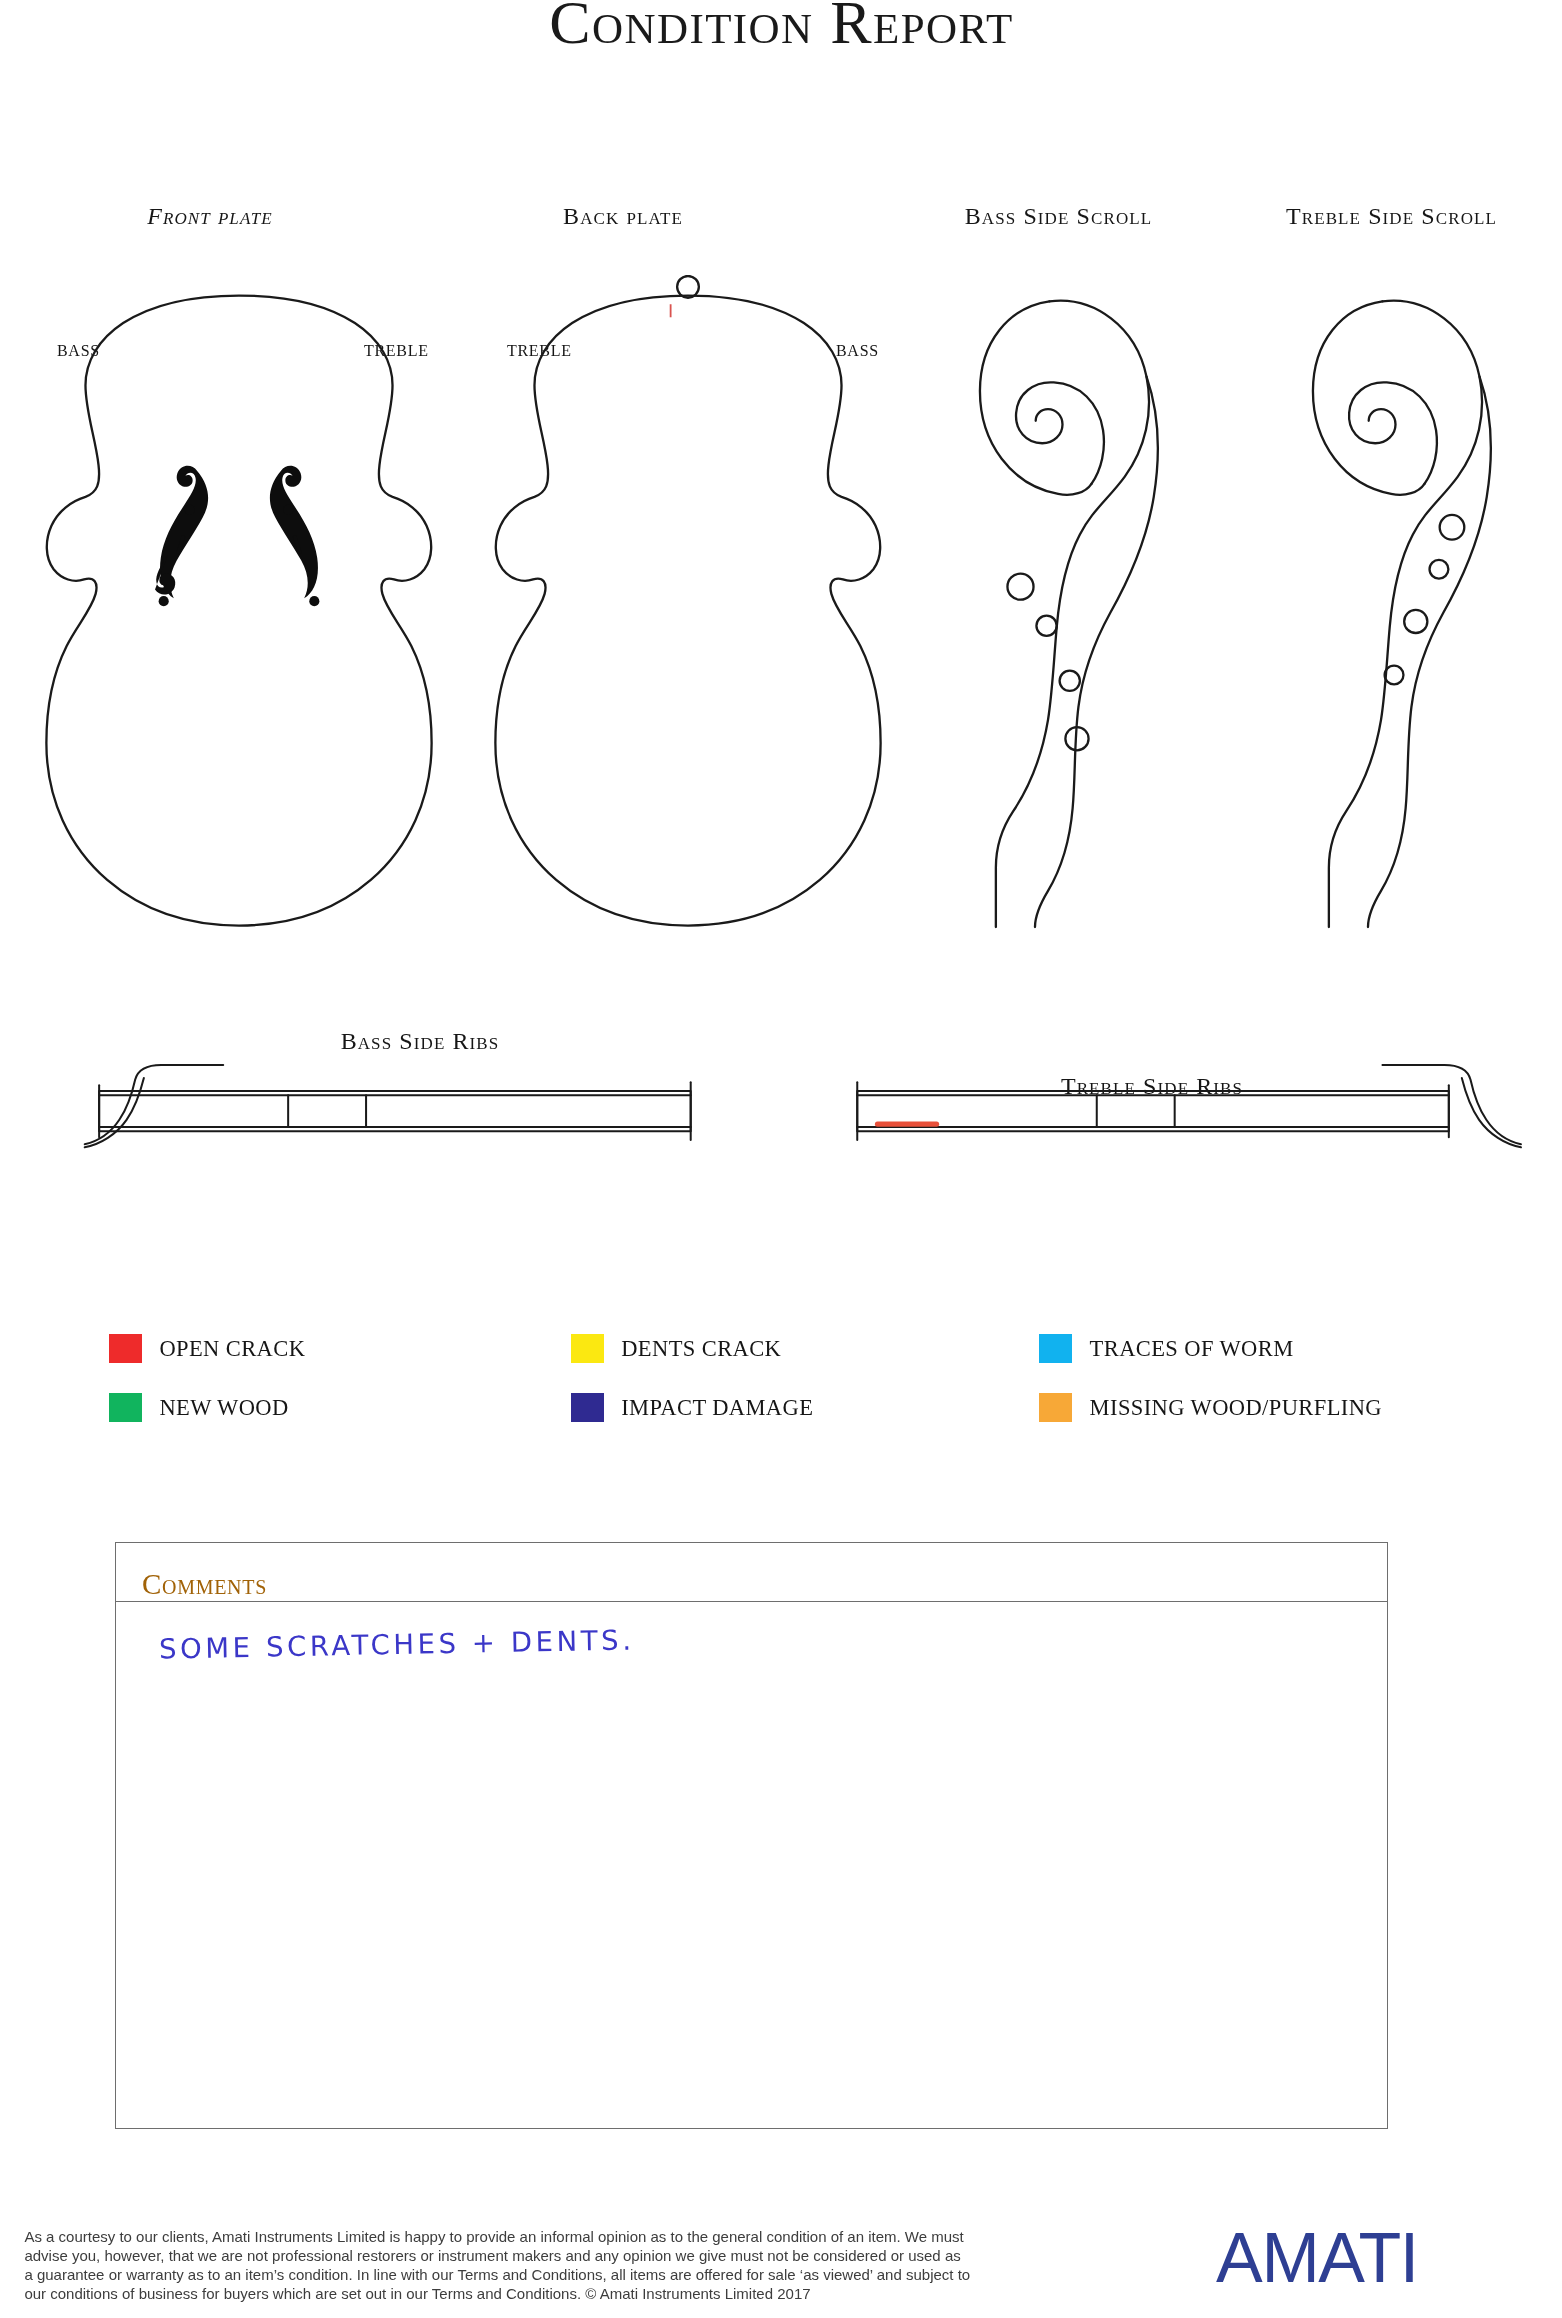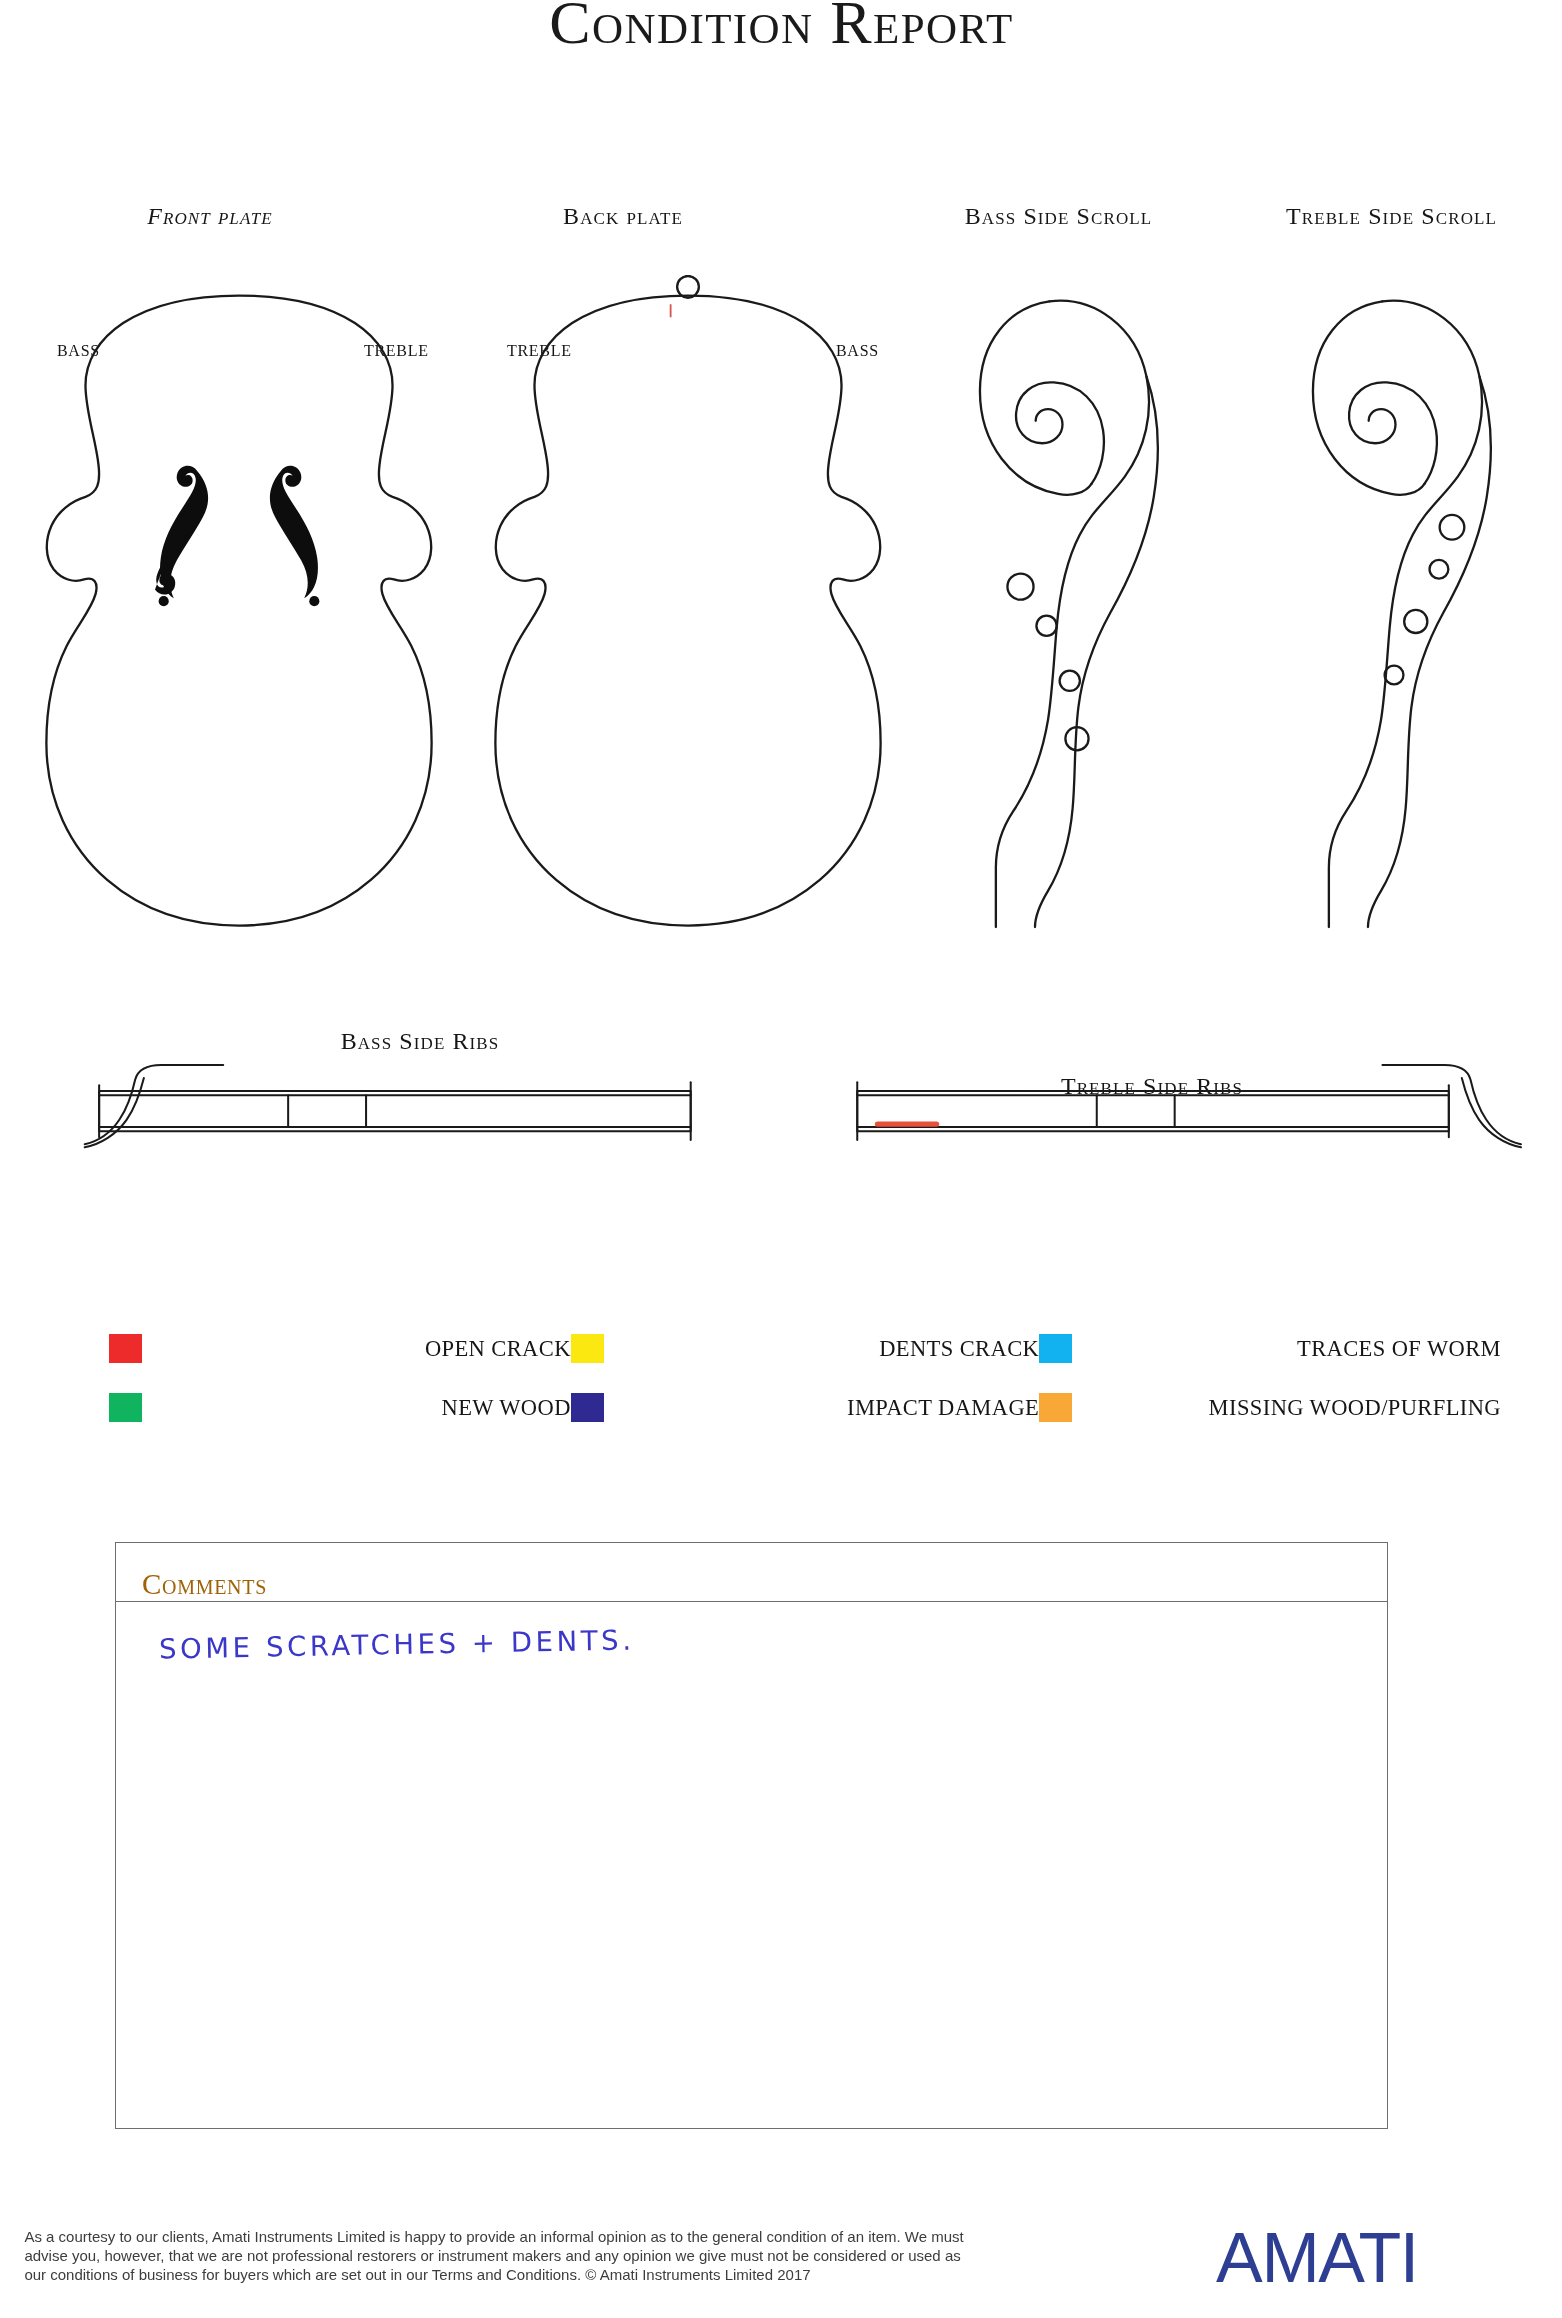--- a/index.html
+++ b/index.html
@@ -65,21 +65,20 @@
   }
   .legend-row {
     display: flex;
     width: 100%;
     margin-bottom: 30px;
   }
   .legend-item {
     display: flex;
     align-items: center;
     width: 493px;
-    justify-content: space-between;
   }
   .legend-item.narrow { width: 500px; }
   .swatch {
     width: 33px;
     height: 29px;
     flex: 0 0 auto;
     margin-right: 17.4px;
   }
   .legend-label {
     font-variant: small-caps;
@@ -421,18 +420,19 @@
       <span>Comments</span>
     </div>
     <div class="comments-body">
       <div class="handwriting">SOME  SCRATCHES + DENTS.</div>
     </div>
   </div>
 
   <div class="footer">
     <p>As a courtesy to our clients, Amati Instruments Limited is happy to provide an informal opinion as to the general condition of an item. We must</p>
     <p>advise you, however, that we are not professional restorers or instrument makers and any opinion we give must not be considered or used as</p>
+    <p>a guarantee or warranty as to an item’s condition. In line with our Terms and Conditions, all items are offered for sale ‘as viewed’ and subject to</p>
     <p>our conditions of business for buyers which are set out in our Terms and Conditions. © Amati Instruments Limited 2017</p>
   </div>
   <div class="brand">AMATI</div>
 
 </div>
 
 
 </body></html>

